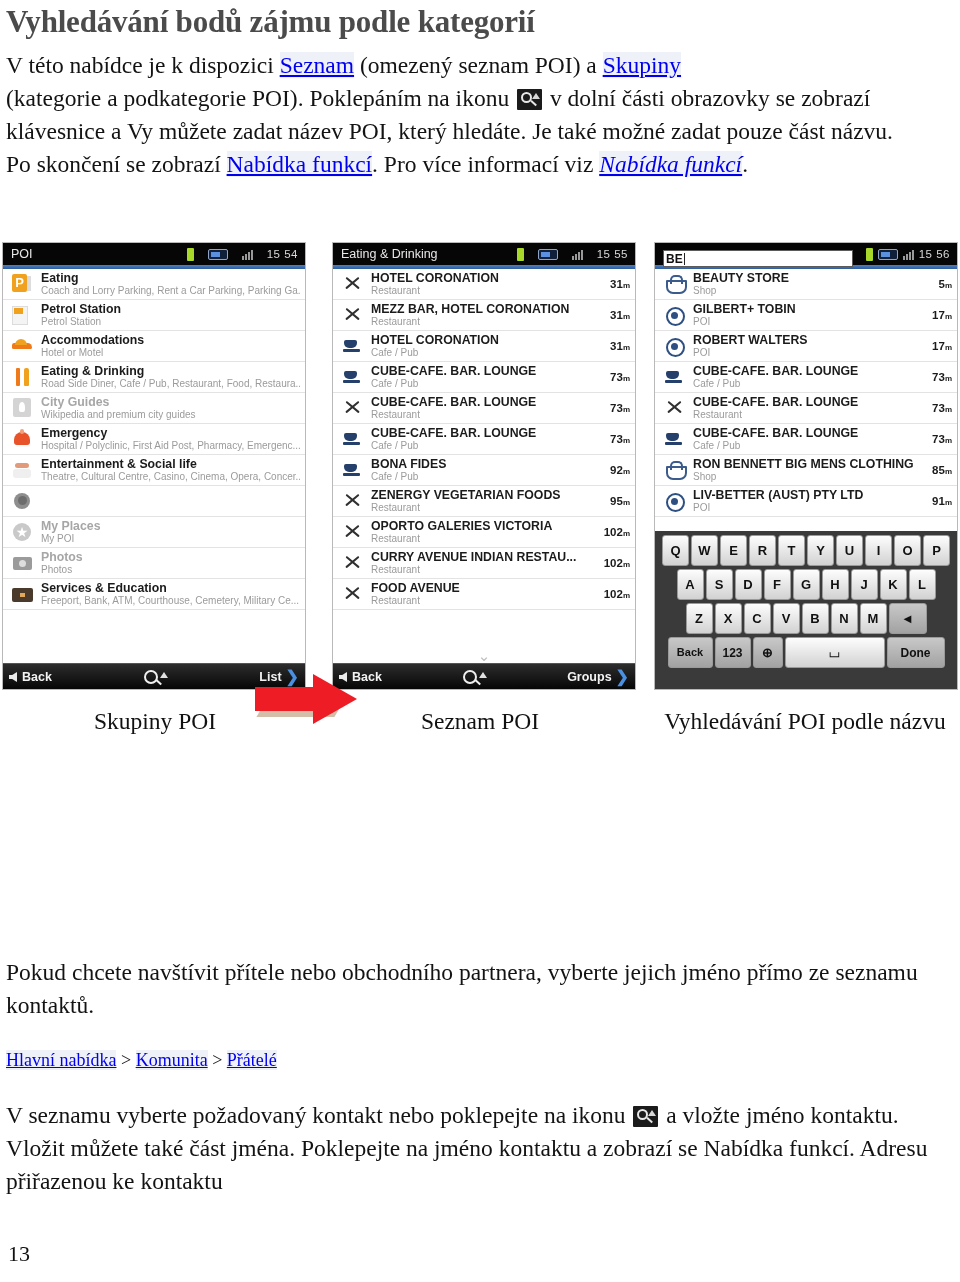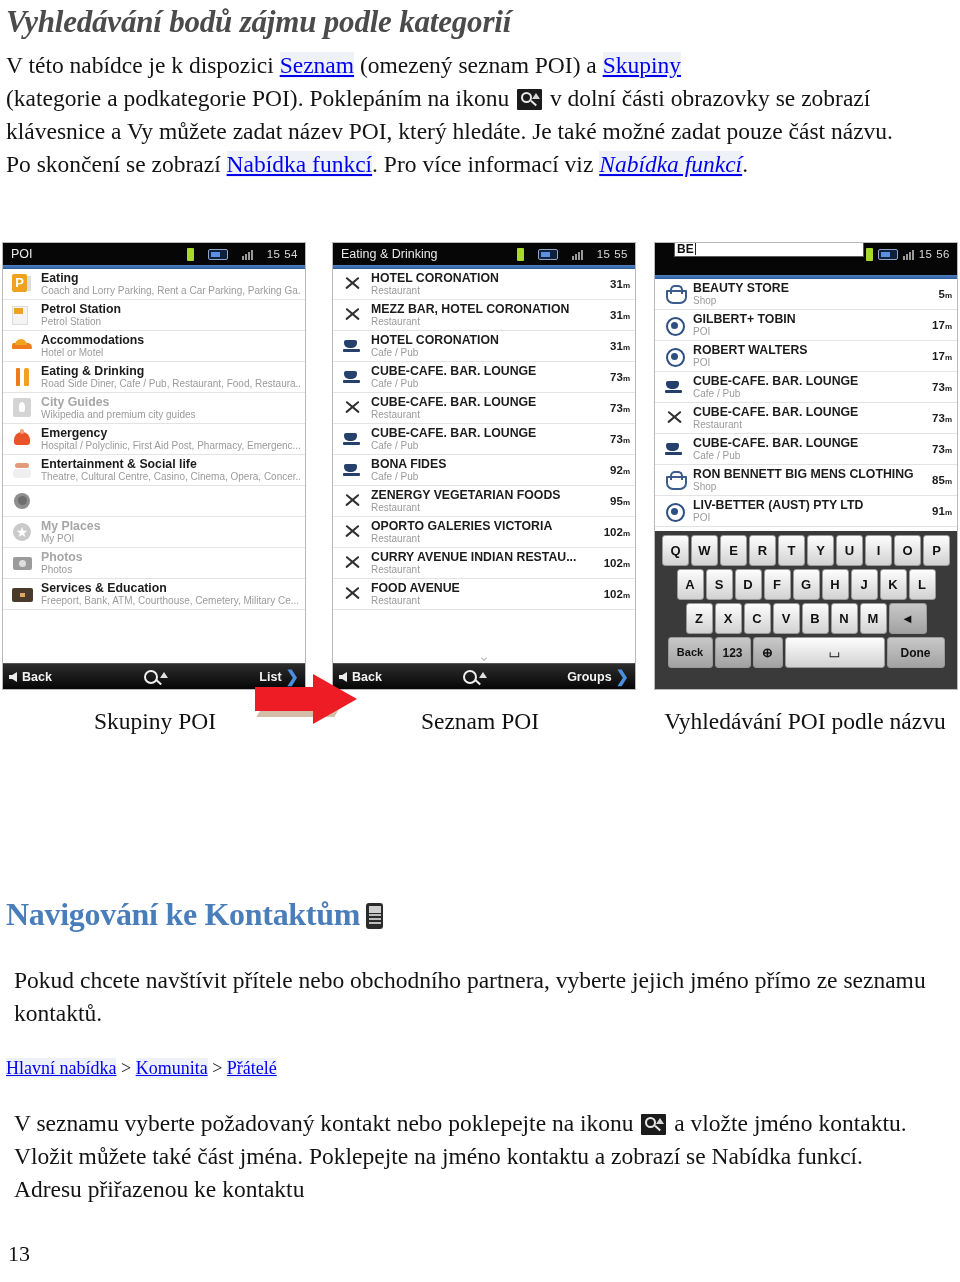--- a/index.html
+++ b/index.html
@@ -12,21 +12,20 @@
     position: relative;
     overflow: hidden;
   }
   .page { position: relative; width:960px; height:1282px; padding: 0 6px; }
 
   h1.doc-title {
     font-family: "Liberation Serif", serif;
     font-size: 31px; font-weight: bold;
     color: #4b4b4b; margin: 6px 0 10px 0; letter-spacing: -0.2px;
     line-height: 1.05;
-    font-style: italic;
   }
   p.body-par {
     font-size: 23.5px; line-height: 33px; margin: 0 0 6px 0;
     color: #131313;
   }
   .lnk { text-decoration: underline; background: #eef1f7; }
   .lnk-i { text-decoration: underline; font-style: italic; background: #eef1f7; }
 
   .magicon {
     display:inline-block; width:25px; height:21px; background:#1b1b1b;
@@ -73,22 +72,22 @@
   .si-sig { display:flex; align-items:flex-end; gap:1px; height:11px;}
   .si-sig i{display:block;width:2px;background:#9a9a9a;}
   .si-sig i:nth-child(1){height:4px}
   .si-sig i:nth-child(2){height:6px}
   .si-sig i:nth-child(3){height:8px}
   .si-sig i:nth-child(4){height:10px}
   .si-clock{ font-size:11.5px; color:#d8d8d8; letter-spacing:0.5px; padding-right:3px;}
   .bluebar{ height:4px; background:linear-gradient(#4f7fbe,#2e5e9e); }
 
   .searchfield {
-    height:22px; background:#060606; display:flex; align-items:flex-end;
-    padding:16px; position:relative;
+    height:22px; background:#060606; display:flex; align-items:flex-start;
+    padding:5px; position:relative;
   }
   .searchfield .inputbox{
     margin:2px 0 2px 3px; width:190px; height:17px; background:#fff;
     border:1px solid #5b5b5b; color:#111; font-size:12px; font-weight:bold;
     display:flex; align-items:center; padding-left:2px;
     font-family:"Liberation Sans", sans-serif;
   }
   .searchfield .caret{display:inline-block;width:1.5px;height:12px;background:#222;margin-left:1px;}
   .searchfield .icons{position:absolute; right:4px; top:0; height:22px;
      display:flex;align-items:center;gap:5px;margin-left:35px;}
@@ -235,21 +234,21 @@
     font-family:"Liberation Serif",serif; font-size:32px; font-weight:bold;
     color:#4a7ebb; letter-spacing:-0.3px;
   }
   .phoneglyph{display:inline-block;width:17px;height:26px;background:#2b2b2b;border-radius:3px;
      position:relative;vertical-align:-4px;margin-left:6px;}
   .phoneglyph:before{content:"";position:absolute;left:2.5px;top:2.5px;width:12px;height:7px;background:#cfcfcf;}
   .phoneglyph:after{content:"";position:absolute;left:2.5px;top:11px;width:12px;height:12px;
      background:repeating-linear-gradient(#bdbdbd 0 2px,#2b2b2b 2px 4px);}
 
   .lower{position:absolute;left:6px;top:950px;width:930px;}
-  .lower p{font-size:23.5px;line-height:33px;margin:8px;color:#131313;}
+  .lower p{font-size:23.5px;line-height:33px;margin:0;color:#131313;}
   .breadcrumb{margin-top:22px;margin-bottom:22px;font-size:18px;line-height:33px;}
 
   .pagenum{position:absolute;left:8px;top:1235px;font-family:"Liberation Serif",serif;
      font-size:22px;color:#111;}
 </style>
 </head>
 <body>
 
 <div class="page">
 
@@ -688,23 +687,20 @@
       <div class="head"></div>
     </div>
   </div>
 
   <div class="captions">
     <div class="cap" id="cap1">Skupiny POI</div>
     <div class="cap" id="cap2">Seznam POI</div>
     <div class="cap" id="cap3">Vyhledávání POI podle názvu</div>
   </div>
 
-  <h2 class="sect-title">
-    <span>Navigování ke Kontaktům</span><span class="phoneglyph"></span>
-  </h2>
 
   <div class="lower">
     <p>Pokud chcete navštívit přítele nebo obchodního partnera, vyberte jejich jméno přímo ze seznamu kontaktů.</p>
     <div class="breadcrumb">
       <a class="lnk" href="#">Hlavní nabídka</a><span> &gt; </span><a class="lnk" href="#">Komunita</a><span> &gt; </span><a class="lnk" href="#">Přátelé</a>
     </div>
     <p><span>V seznamu vyberte požadovaný kontakt nebo poklepejte na ikonu </span><span class="magicon"><span class="gl"></span><span class="hd"></span><span class="tri"></span></span><span> a vložte jméno kontaktu. Vložit můžete také část jména. Poklepejte na jméno kontaktu a zobrazí se Nabídka funkcí. Adresu přiřazenou ke kontaktu</span></p>
   </div>
 
   <div class="pagenum">13</div>

